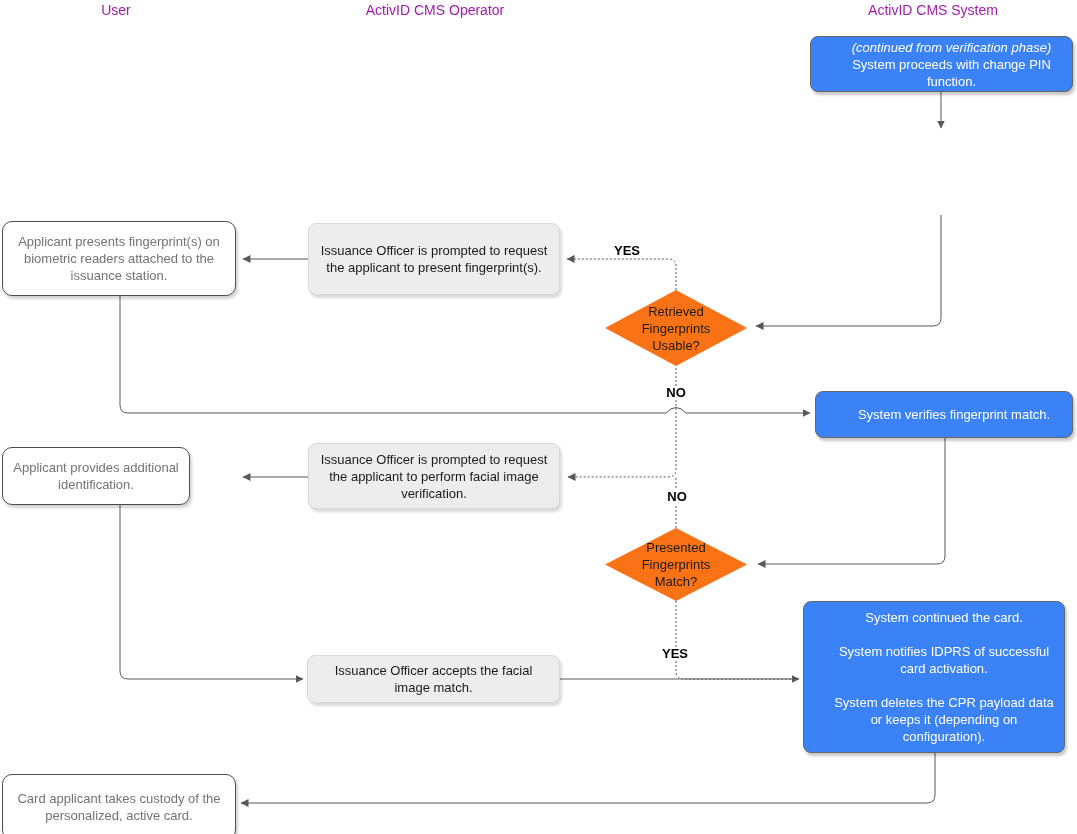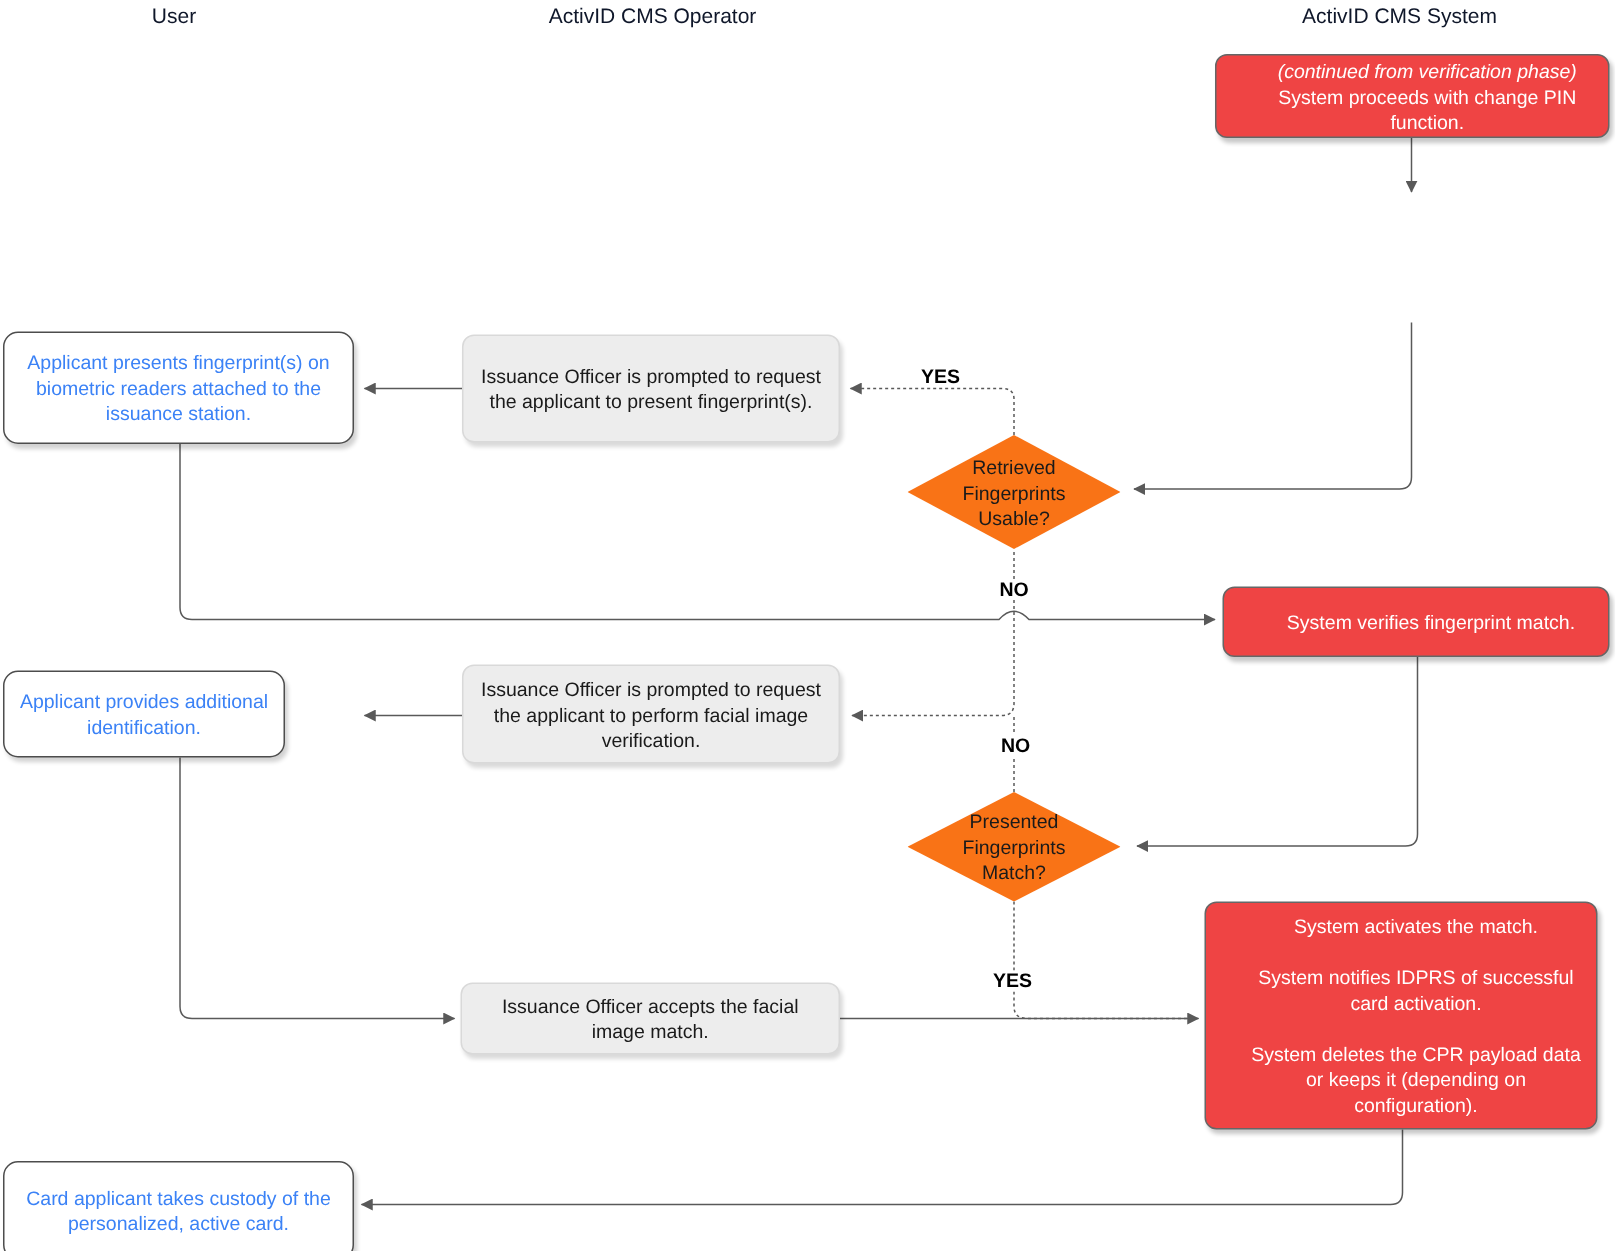--- a/index.html
+++ b/index.html
@@ -2,38 +2,38 @@
 <html><head>
 <meta charset="utf-8">
 <style>
   html,body{margin:0;padding:0;background:#ffffff;}
   .canvas{
     position:relative;width:1077px;height:834px;background:#ffffff;overflow:hidden;
     font-family:"Liberation Sans", sans-serif;color:#1a1a1a;
   }
   .lane-header{
     position:absolute;top:2px;transform:translateX(-50%);
-    font-size:14px;color:#0f172a;white-space:nowrap;
+    font-size:14px;color:#a21caf;white-space:nowrap;
   }
   .node{
     position:absolute;display:flex;align-items:center;justify-content:center;
     text-align:center;font-size:13px;line-height:17px;box-sizing:border-box;
     padding:4px 8px;
   }
   .dark{
-    background:#ef4444;border:1px solid #666666;border-radius:8px;color:#ffffff;
+    background:#3b82f6;border:1px solid #666666;border-radius:8px;color:#ffffff;
     box-shadow:2px 3px 3px rgba(0,0,0,0.22);
     padding-left:28px;
   }
   .light{
     background:#ededed;border:1px solid #d9d9d9;border-radius:8px;color:#1a1a1a;
     box-shadow:2px 3px 3px rgba(0,0,0,0.15);
   }
   .white{
-    background:#ffffff;border:1px solid #4d4d4d;border-radius:10px;color:#3b82f6;
+    background:#ffffff;border:1px solid #4d4d4d;border-radius:10px;color:#737373;
     box-shadow:2px 3px 3px rgba(0,0,0,0.18);
   }
   .diamond{
     background:#f97316;color:#1a1a1a;
     clip-path:polygon(50% 0,100% 50%,50% 100%,0 50%);
     filter:drop-shadow(1px 2px 1.5px rgba(0,0,0,0.18));
     padding:0 26px;
   }
   .note-line{font-style:italic;display:block;}
   .multi{white-space:pre-line;}
@@ -93,21 +93,21 @@
       <span>System proceeds with change PIN function.</span>
     </div>
   </div>
 
 
   <div class="node dark" style="left:815px;top:391px;width:258px;height:47px;">
     <span>System verifies fingerprint match.</span>
   </div>
 
   <div class="node dark multi" style="left:803px;top:601px;width:262px;height:152px;">
-    <span class="multi">System activates the match.
+    <span class="multi">System continued the card.
 
 System notifies IDPRS of successful card activation.
 
 System deletes the CPR payload data or keeps it (depending on configuration).</span>
   </div>
 
   <div class="node light" style="left:308px;top:223px;width:252px;height:72px;">
     <span>Issuance Officer is prompted to request the applicant to present fingerprint(s).</span>
   </div>
 

